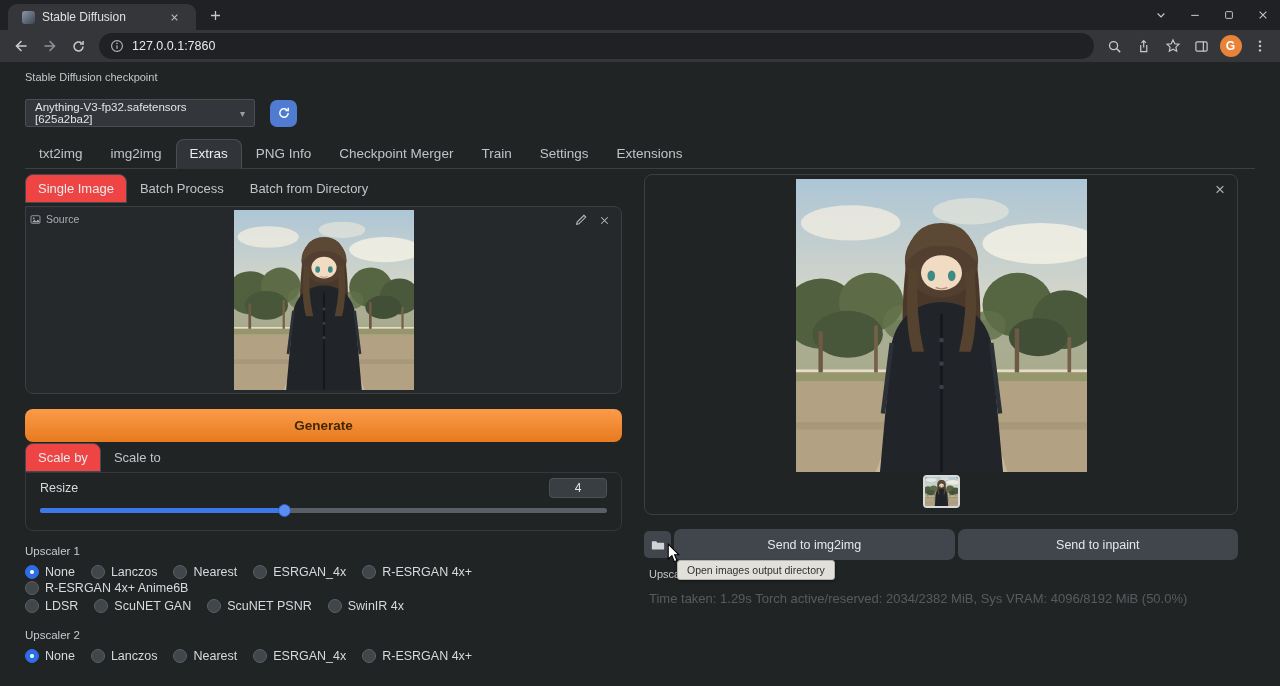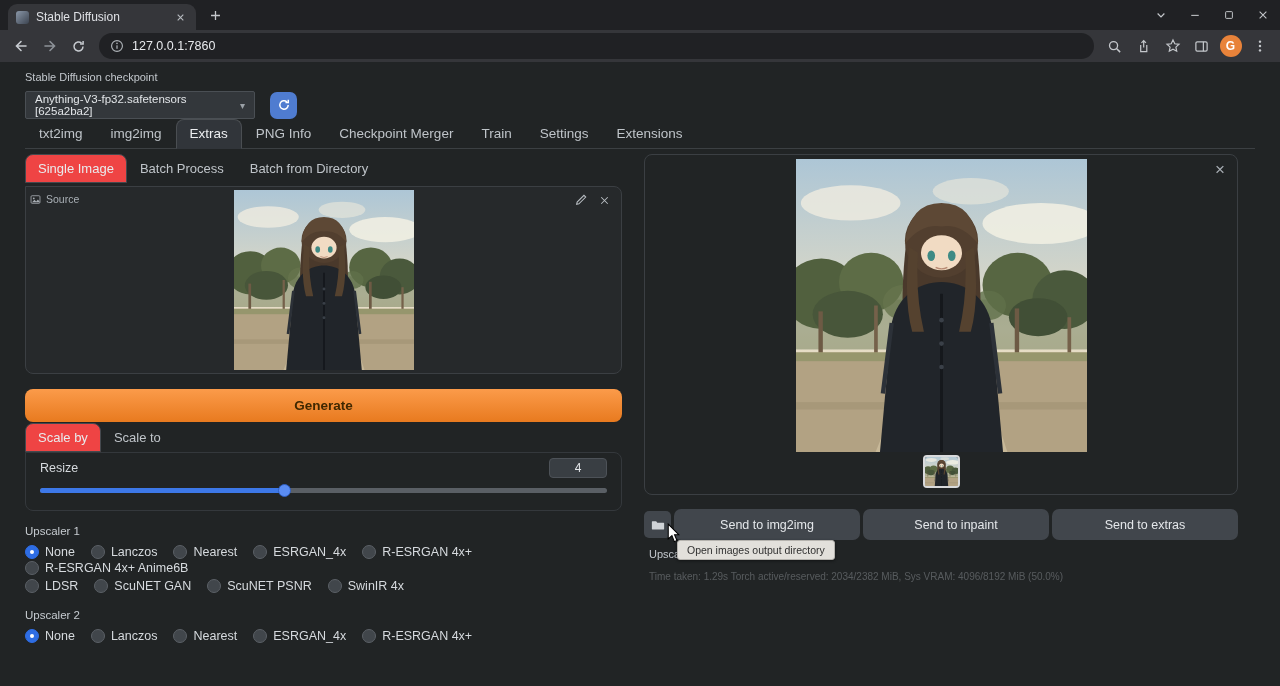--- a/index.html
+++ b/index.html
@@ -1,43 +1,43 @@
 <!DOCTYPE html>
 <html><head>
 <meta charset="utf-8">
 <style>
   *{margin:0;padding:0;box-sizing:border-box}
   html,body{width:1280px;height:686px;overflow:hidden}
   body{font-family:"Liberation Sans",sans-serif;background:#212425;color:#d8dbde}
 
   
   .tabstrip{height:30px;background:#202124;display:flex;align-items:flex-end;position:relative}
-  .btab{margin-left:8px;width:188px;height:26px;background:#35363a;border-radius:9px 9px 0 0;display:flex;align-items:center;padding:0 8px;gap:7px}
+  .btab{margin-left:8px;width:188px;height:26px;background:#35363a;border-radius:9px 9px 0 0;display:flex;align-items:center;padding:0 14px;gap:7px}
   .btab-title{font-size:12px;color:#dfe1e5;flex:1;white-space:nowrap;overflow:hidden}
   .favicon{width:13px;height:13px;border-radius:3px;background:linear-gradient(135deg,#8a97a8,#3c4450);flex:none}
   .tab-close{width:16px;height:16px;border-radius:50%;display:flex;align-items:center;justify-content:center;flex:none}
   .newtab{width:26px;height:26px;margin:0 0 2px 6px;display:flex;align-items:center;justify-content:center;border-radius:50%}
   .strip-right{position:absolute;right:0;top:0;height:30px;display:flex;align-items:center}
   .strip-btn{width:34px;height:30px;display:flex;align-items:center;justify-content:center}
   .navbar{height:32px;background:#35363a;display:flex;align-items:center;padding:12px 7px;gap:2px}
   .navicon{width:27px;height:27px;border-radius:50%;display:flex;align-items:center;justify-content:center;flex:none}
   .address{flex:1;height:26px;background:#202124;border-radius:13px;display:flex;align-items:center;margin:0 5px;padding:0 11px;gap:8px;min-width:0}
   .url{font-size:12.5px;color:#e8eaed}
   .avatar{width:22px;height:22px;border-radius:50%;background:#e8833a;color:#fff;font-size:12px;font-weight:700;display:flex;align-items:center;justify-content:center;flex:none}
 
   
   .app{position:relative;height:624px;background:#212425;overflow:hidden}
   .quick{padding:9px 0 0 25px}
-  .quick-label{font-size:11px;color:#c2c7cc;margin-bottom:8px}
+  .quick-label{font-size:11px;color:#c2c7cc;margin-bottom:16px}
   .quick-row{display:flex;gap:15px;align-items:center}
   .checkpoint-dd{width:230px;height:28px;background:#33373b;border:1px solid #4a4f54;border-radius:2px;display:flex;align-items:center;justify-content:space-between;padding:0 9px;font-size:11.5px;color:#e2e5e8}
   .dd-chev{color:#9aa0a6;font-size:10px}
   .refresh-btn{width:27px;height:27px;background:#4f7cd0;border-radius:7px;display:flex;align-items:center;justify-content:center}
 
-  .main-tabs{display:flex;margin:0 25px 0;border-bottom:1px solid #3c4043;align-items:flex-end}
+  .main-tabs{display:flex;margin:12px 25px 0;border-bottom:1px solid #3c4043;align-items:flex-end}
   .mtab{padding:6px 13px 7px;font-size:13.5px;color:#bfc4c9;border:1px solid transparent;margin-bottom:-1px}
   .mtab.active{background:#31353a;border-color:#4a4e52;border-bottom-color:#31353a;border-radius:8px 8px 0 0;color:#eceef0}
 
   .content{display:flex;padding:5px 25px 0;gap:22px}
   .left-col{width:597px}
   .right-col{width:594px;position:relative}
 
   
   .subtabs{display:flex;align-items:flex-end}
   .stab{padding:6px 12px;font-size:13px;color:#bfc4c9;border:1px solid transparent}
@@ -76,21 +76,21 @@
   .res-art{width:291px;height:293px;margin:4px auto 0}
   .thumbs{display:flex;justify-content:center;margin-top:3px}
   .thumb{width:37px;height:33px;border:2px solid #d9dadc;border-radius:4px;overflow:hidden;background:#2a2d30}
   .thumb .art{width:33px;height:29px}
 
   .send-row{margin-top:14px;display:flex;gap:3px;align-items:center}
   .folder-btn{width:27px;height:27px;background:#41464c;border-radius:5px;display:flex;align-items:center;justify-content:center;flex:none}
   .send-btn{flex:1;height:31px;background:#41464c;border-radius:7px;display:flex;align-items:center;justify-content:center;font-size:12.5px;font-weight:500;color:#e4e7ea}
 
   .result-info{margin:8px 0 0 5px;font-size:11px;color:#c3c8cd}
-  .perf-info{margin:11px 0 0 5px;font-size:10px;color:rgba(200,206,212,0.32)}
+  .perf-info{margin:11px 0 0 5px;font-size:13px;color:rgba(200,206,212,0.32)}
 
   .tooltip{position:absolute;left:33px;top:386px;background:#e2e0db;border:1px solid #b5b3ae;border-radius:3px;color:#303030;font-size:10.5px;padding:3px 9px;white-space:nowrap;z-index:6;box-shadow:0 1px 3px rgba(0,0,0,.45)}
   .cursor{position:absolute;left:23px;top:369px;z-index:7}
 </style>
 </head>
 <body>
 
 <svg width="0" height="0" style="position:absolute" aria-hidden="true">
   <defs>
     <linearGradient id="skyg" x1="0" y1="0" x2="0" y2="1">
@@ -409,21 +409,20 @@
       </div>
 
       <div class="send-row">
         <div class="folder-btn">
           <svg width="14" height="14" viewBox="0 0 16 16">
               <path d="M1.5 3.8h4.4l1.3 1.6h7.3a.5.5 0 0 1 .5.5v6.8a.5.5 0 0 1-.5.5H1.5a.5.5 0 0 1-.5-.5V4.3a.5.5 0 0 1 .5-.5z" fill="#cfd3d7"></path>
             </svg>
         </div>
         <div class="send-btn">Send to img2img</div>
         <div class="send-btn">Send to inpaint</div>
-        <div class="send-btn">Send to extras</div>
       </div>
 
       <div class="result-info">Upscale: 4, visibility: 1.0, model:None</div>
       <div class="perf-info">Time taken: 1.29s Torch active/reserved: 2034/2382 MiB, Sys VRAM: 4096/8192 MiB (50.0%)</div>
 
       <div class="tooltip">Open images output directory</div>
       <div class="cursor">
         <svg width="13" height="20" viewBox="0 0 12 19">
             <path d="M1 1v14l3.5-3 2.3 5.7 2.5-1-2.3-5.6H11z" fill="#fff" stroke="#000" stroke-width="1"></path>
           </svg>

